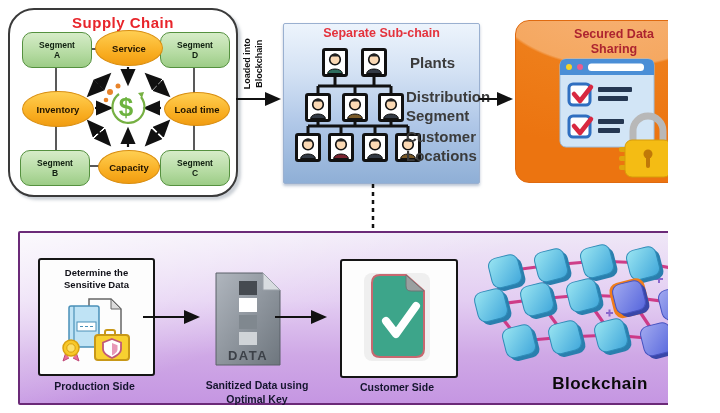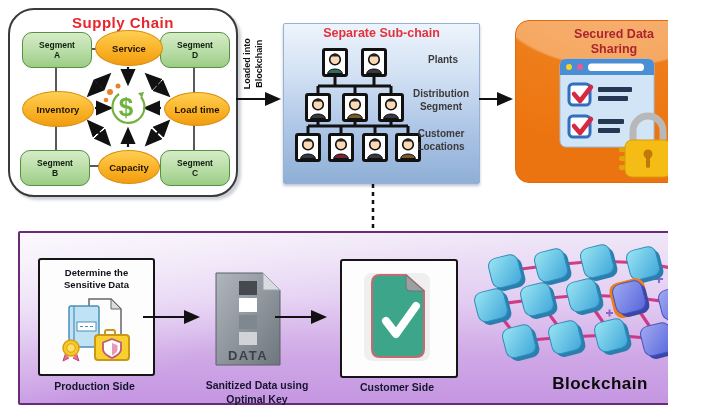--- a/index.html
+++ b/index.html
@@ -22,21 +22,21 @@
 
   .loaded-wrap{left:233px;top:20px;width:40px;height:88px;display:flex;
     align-items:center;justify-content:center;}
   .loaded-text{transform:rotate(-90deg);white-space:pre;font-size:9px;font-weight:bold;
     color:#111;text-align:center;line-height:1.3;}
 
   .sub-panel{left:283px;top:23px;width:195px;height:159px;border:1px solid #9ab0d0;border-radius:2px;
     background:linear-gradient(180deg,#edf4fc 0%,#d4e2f4 30%,#b1c8e8 62%,#8fafd6 100%);
     box-shadow:0 2px 3px rgba(120,140,170,.5);}
   .sub-title{left:0;right:0;top:2px;text-align:center;font-size:12.5px;font-weight:bold;color:#e4323c;}
-  .sub-label{position:absolute;text-align:center;font-size:10px;font-weight:bold;color:#3b3b3b;
+  .sub-label{position:absolute;text-align:left;font-size:15px;font-weight:bold;color:#3b3b3b;
     line-height:1.25;white-space:pre-line;}
 
   .sec-panel{left:515px;top:20px;width:196px;height:161px;border:1px solid #df6a10;border-radius:14px;
     background:radial-gradient(130% 95% at 50% -18%,#f7b276 0%,#f5a861 48%,#ee7e1a 49.5%,#ec7410 100%);}
   .sec-title{left:0;right:0;top:6px;text-align:center;font-size:12.5px;font-weight:bold;
     color:#ad2430;line-height:1.2;white-space:pre-line;}
 
   
   .bot-panel{left:18px;top:231px;width:703px;height:170px;border:2px solid #6b2a78;border-radius:2px;
     background:linear-gradient(160deg,rgba(255,255,255,.75) 0%,rgba(255,255,255,0) 45%),

